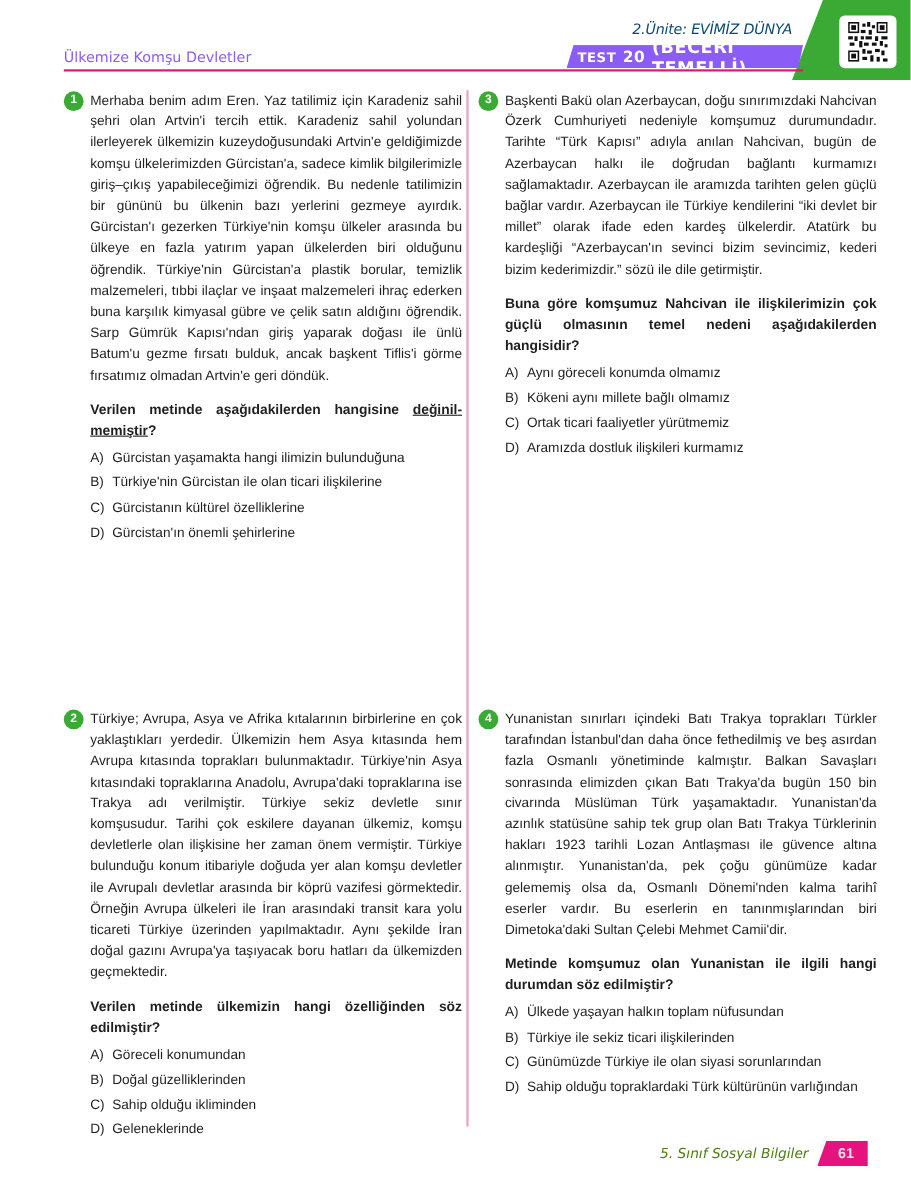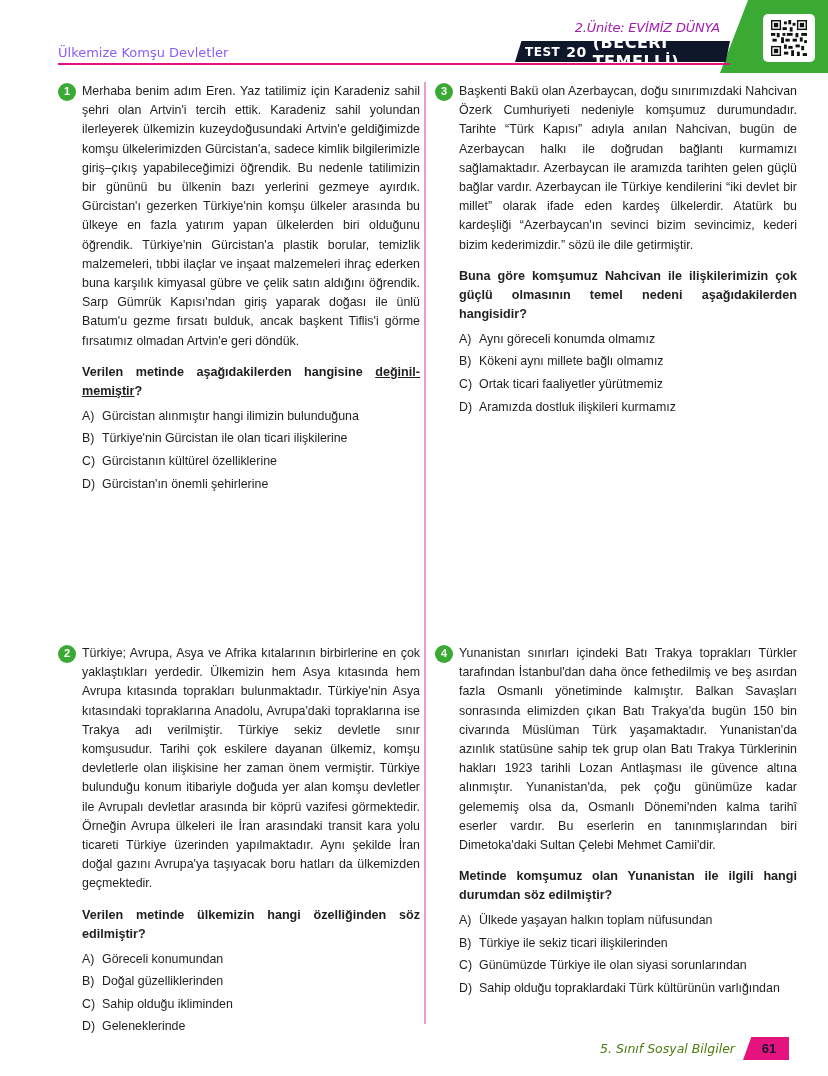--- a/index.html
+++ b/index.html
@@ -12,26 +12,26 @@
       background: #3aaa35;
       clip-path: polygon(26% 0, 100% 0, 100% 100%, 0 100%);
     }
     .qr-box {
       position: absolute; top: 14px; right: 13px; width: 52px; height: 48px;
       background: #fff; border-radius: 5px; padding: 5px 8px;
     }
     .qr-box svg { width: 36px; height: 38px; display: block; }
     .unit-title {
       position: absolute; top: 20px; right: 108px;
-      font-family: "DejaVu Sans", sans-serif; font-style: italic; font-size: 13px; color: #a21caf;
+      font-family: "DejaVu Sans", sans-serif; font-style: italic; font-size: 13px; color: #0c4a6e;
       letter-spacing: -0.2px;
     }
     .test-banner {
       position: absolute; top: 41px; left: 515px; width: 215px; height: 21px;
-      background: #0f172a;
+      background: #8b5cf6;
       clip-path: polygon(3% 0, 100% 0, 98% 100%, 0 100%);
       color: #fff; font-family: "DejaVu Sans", sans-serif; font-weight: bold;
       display: flex; align-items: center; padding-left: 10px; gap: 6px;
       letter-spacing: 0.5px;
     }
     .test-banner .t1 { font-size: 12px; }
     .test-banner .t2 { font-size: 14px; font-weight: 900; line-height: 1; text-align: center; }
     .test-banner .t3 { font-size: 16px; }
     .page-topic {
       position: absolute; top: 45px; left: 58px;
@@ -69,21 +69,21 @@
     #q4 { left: 459px; top: 644px; }
 
     
     .footer-text {
       position: absolute; top: 1041px; right: 93px;
       font-family: "DejaVu Sans", sans-serif; font-style: italic; font-size: 12.5px; color: #4d7c0f;
     }
     .page-num {
       position: absolute; top: 1037px; left: 743px; width: 46px; height: 23px; background: #e5137e;
       clip-path: polygon(18% 0, 100% 0, 100% 100%, 0 100%);
-      color: #0f172a; font-weight: bold; font-size: 13px;
+      color: #e5e5e5; font-weight: bold; font-size: 13px;
       display: flex; align-items: center; justify-content: center; padding-left: 6px;
     }
   </style>
 </head>
 <body>
 
 <div class="green-corner"></div>
 <div class="qr-box">
   <svg viewBox="0 0 25 25">
     <rect x="0" y="0" width="7" height="7" fill="#111"></rect>
@@ -133,21 +133,21 @@
 
 <div class="col-divider"></div>
 
 <div class="question" id="q1">
   <div class="q-num">1</div>
   <p class="q-text">Merhaba benim adım Eren. Yaz tatilimiz için Karadeniz sahil şehri olan Artvin'i tercih ettik. Karadeniz sahil yolun­dan ilerleyerek ülkemizin kuzeydoğusundaki Artvin'e geldiğimizde komşu ülkelerimizden Gürcistan'a, sadece kimlik bilgilerimizle giriş–çıkış yapabileceğimizi öğrendik. Bu nedenle tatilimizin bir gününü bu ülkenin bazı yer­lerini gezmeye ayırdık. Gürcistan'ı gezerken Türkiye'nin komşu ülkeler arasında bu ülkeye en fazla yatırım yapan ülkelerden biri olduğunu öğrendik. Türkiye'nin Gürcistan'a plastik borular, temizlik malzemeleri, tıbbi ilaçlar ve inşaat malzemeleri ihraç ederken buna karşılık kimyasal gübre ve çelik satın aldığını öğrendik. Sarp Gümrük Kapısı'n­dan giriş yaparak doğası ile ünlü Batum'u gezme fırsatı bulduk, ancak başkent Tiflis'i görme fırsatımız olmadan Artvin'e geri döndük.</p>
   <p class="q-prompt"><span>Verilen metinde aşağıdakilerden hangisine </span><u>değinil­memiştir</u><span>?</span></p>
   <ul class="options">
     <li>
         <span class="opt-letter">A)</span>
-        <span class="opt-text">Gürcistan alınmıştır hangi ilimizin bulunduğuna</span>
+        <span class="opt-text">Gürcistan yaşamakta hangi ilimizin bulunduğuna</span>
       </li>
     <li>
         <span class="opt-letter">B)</span>
         <span class="opt-text">Türkiye'nin Gürcistan ile olan ticari ilişkilerine</span>
       </li>
     <li>
         <span class="opt-letter">C)</span>
         <span class="opt-text">Gürcistanın kültürel özelliklerine</span>
       </li>
     <li>

